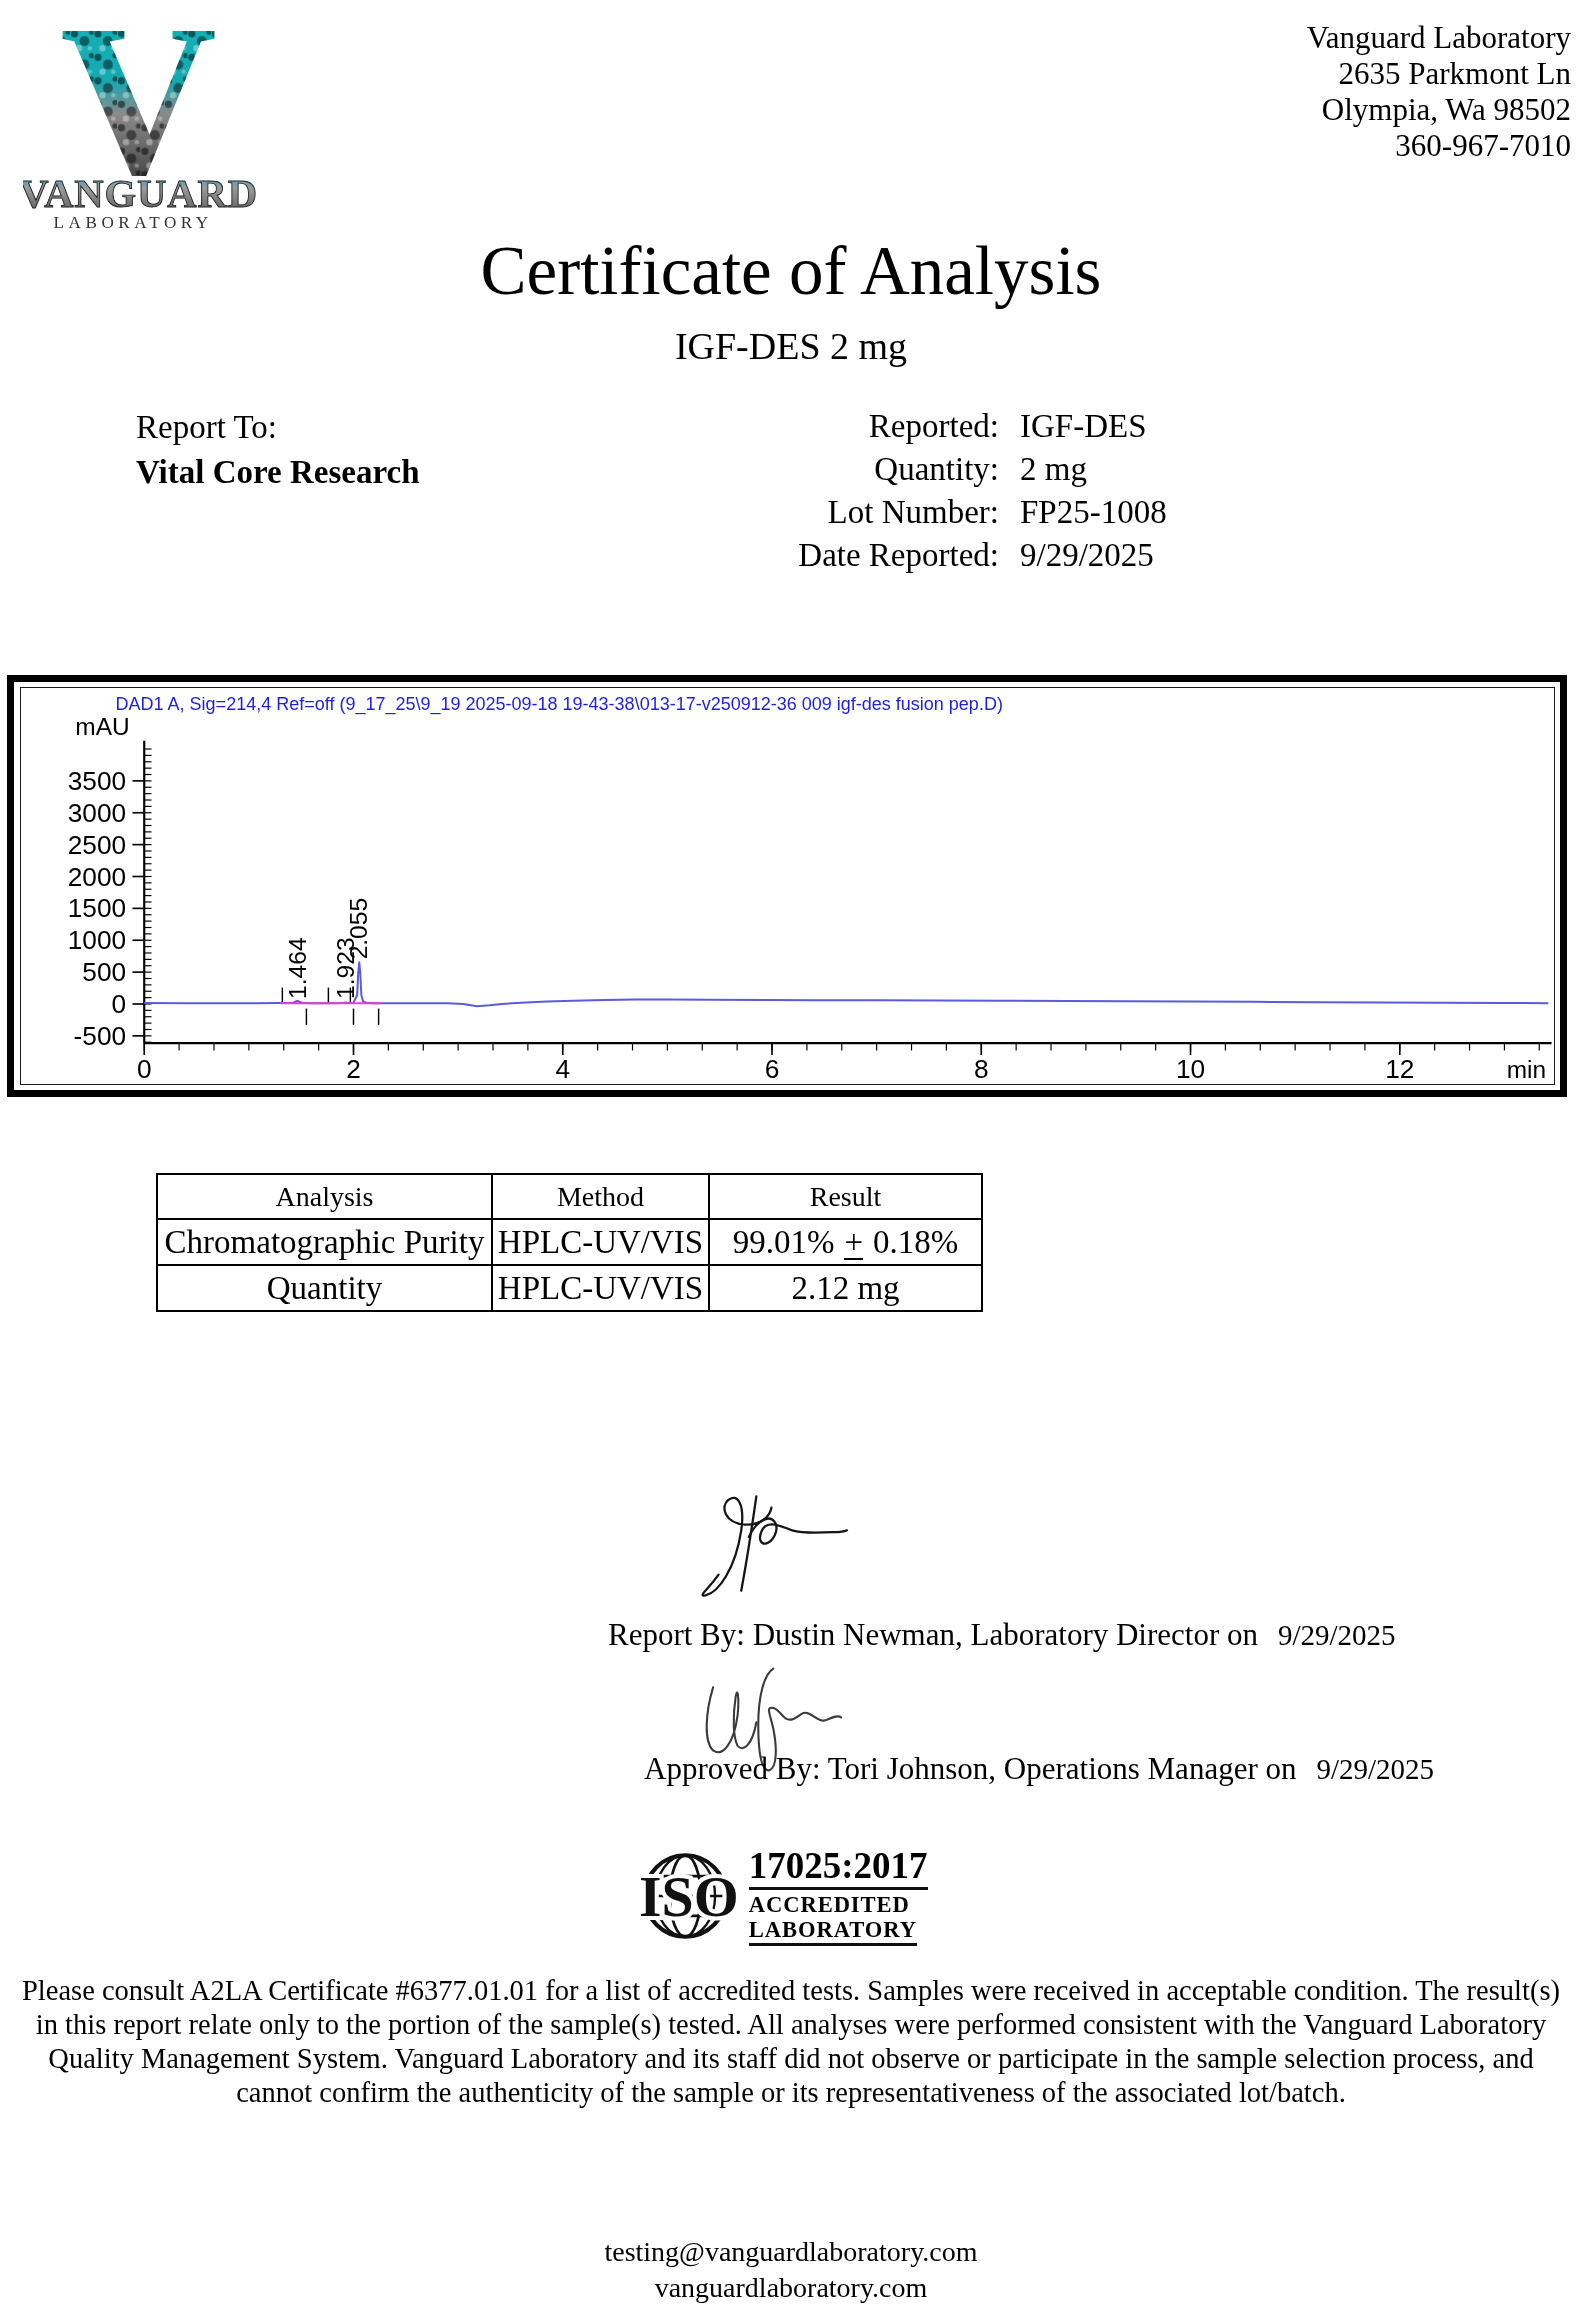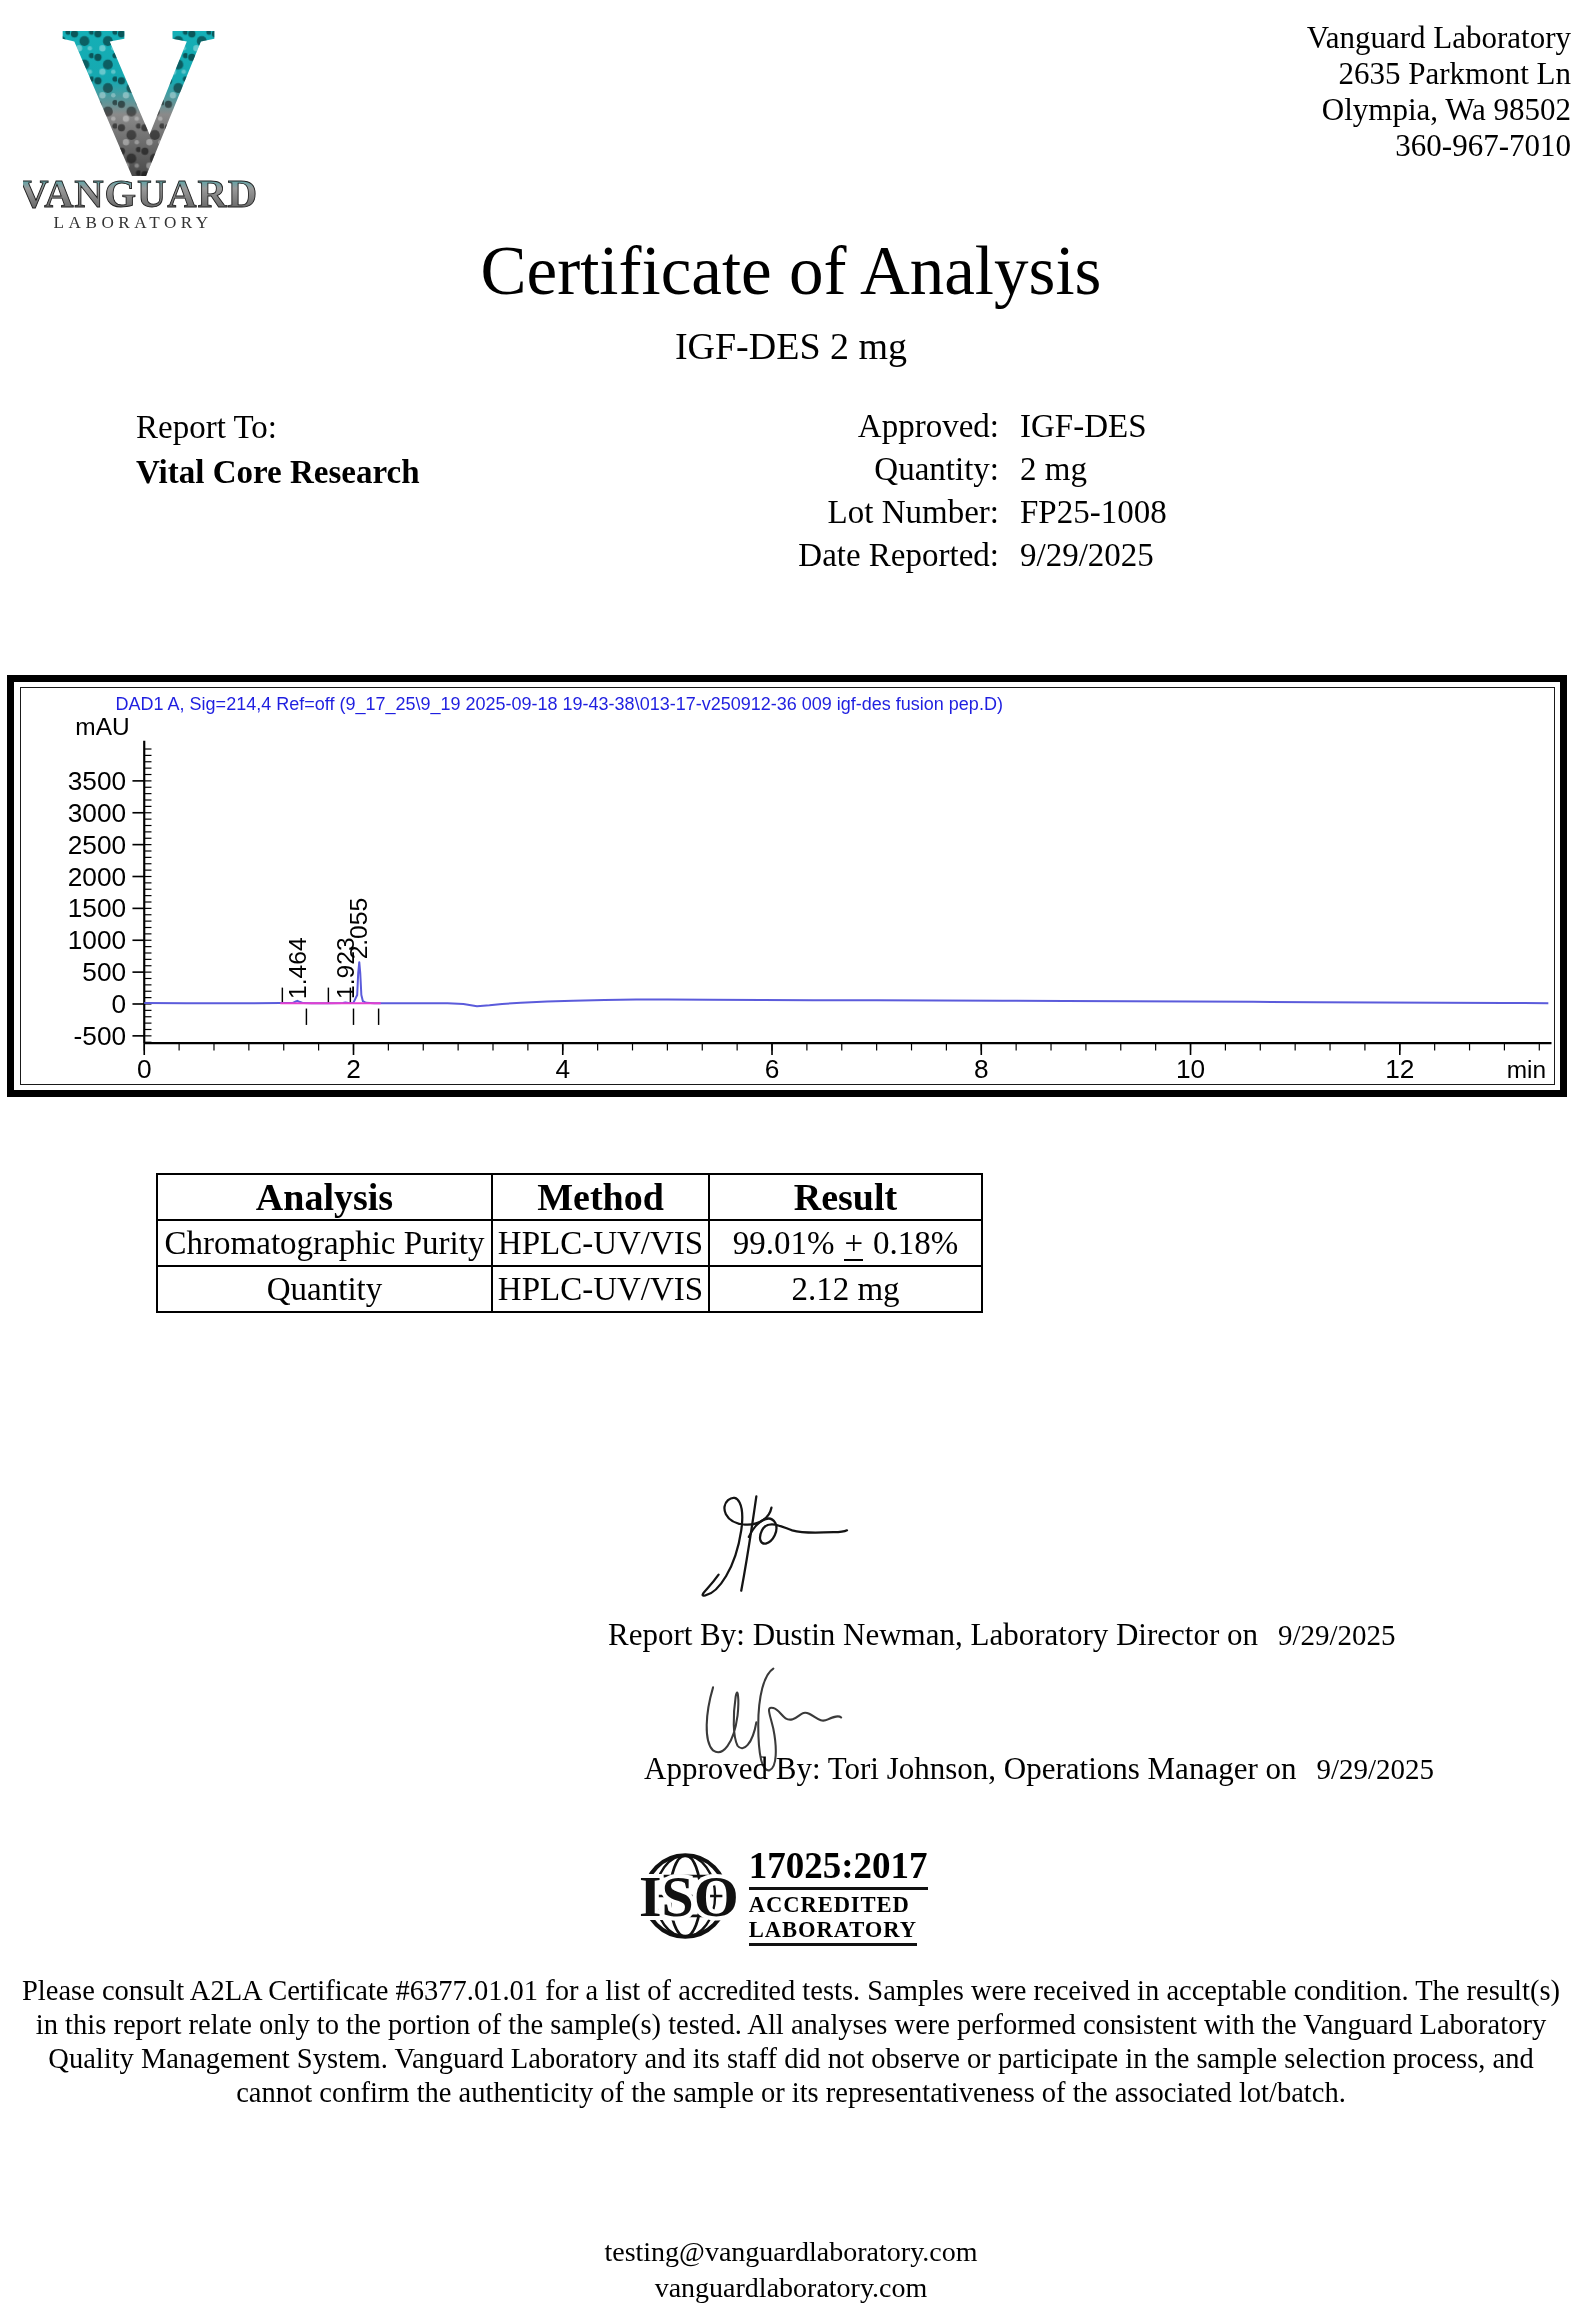--- a/index.html
+++ b/index.html
@@ -23,21 +23,21 @@
   .chart-frame{position:absolute;left:7.2px;top:675px;width:1560px;height:422px;
     border:7.2px solid #000;box-sizing:border-box;}
   .chart-inner{position:absolute;left:5.4px;top:5.4px;right:5.4px;bottom:5.4px;border:1.8px solid #1a1a1a;}
   .chart-title{position:absolute;left:95px;top:5.4px;font-family:"Liberation Sans",sans-serif;
     font-size:18px;color:#1f1fe0;white-space:nowrap;}
   .chart-svg{position:absolute;left:0;top:0;width:100%;height:100%;
     font-family:"Liberation Sans",sans-serif;}
   
   .results{position:absolute;left:156px;top:1173px;border-collapse:collapse;}
   .results th,.results td{border:2.7px solid #000;text-align:center;padding:0;}
-  .results th{font-size:38px;font-weight:bold;height:43px;}
+  .results th{font-size:28px;font-weight:normal;height:43px;}
   .results td{font-size:33px;height:44px;}
   .col-analysis{width:333px;}
   .col-method{width:215px;}
   .col-result{width:271px;}
   .pm{display:inline-block;border-bottom:2.7px solid #000;line-height:0.95;margin:0 1.8px;}
   
   .sig1{position:absolute;left:689px;top:1485px;}
   .sig2{position:absolute;left:698px;top:1661px;}
   .signoff-line{position:absolute;font-size:31px;white-space:nowrap;}
   .report-line{left:608px;top:1617px;}
@@ -98,21 +98,21 @@
   <div class="doc-title">Certificate of Analysis</div>
   <div class="doc-subtitle">IGF-DES 2 mg</div>
 
   <div class="report-to">
     <div>Report To:</div>
     <div class="client">Vital Core Research</div>
   </div>
 
   <div class="info-block">
     <div class="info-row">
-      <div class="info-label">Approved:</div>
+      <div class="info-label">Reported:</div>
       <div class="info-value">IGF-DES</div>
     </div>
     <div class="info-row">
       <div class="info-label">Quantity:</div>
       <div class="info-value">2 mg</div>
     </div>
     <div class="info-row">
       <div class="info-label">Lot Number:</div>
       <div class="info-value">FP25-1008</div>
     </div>

